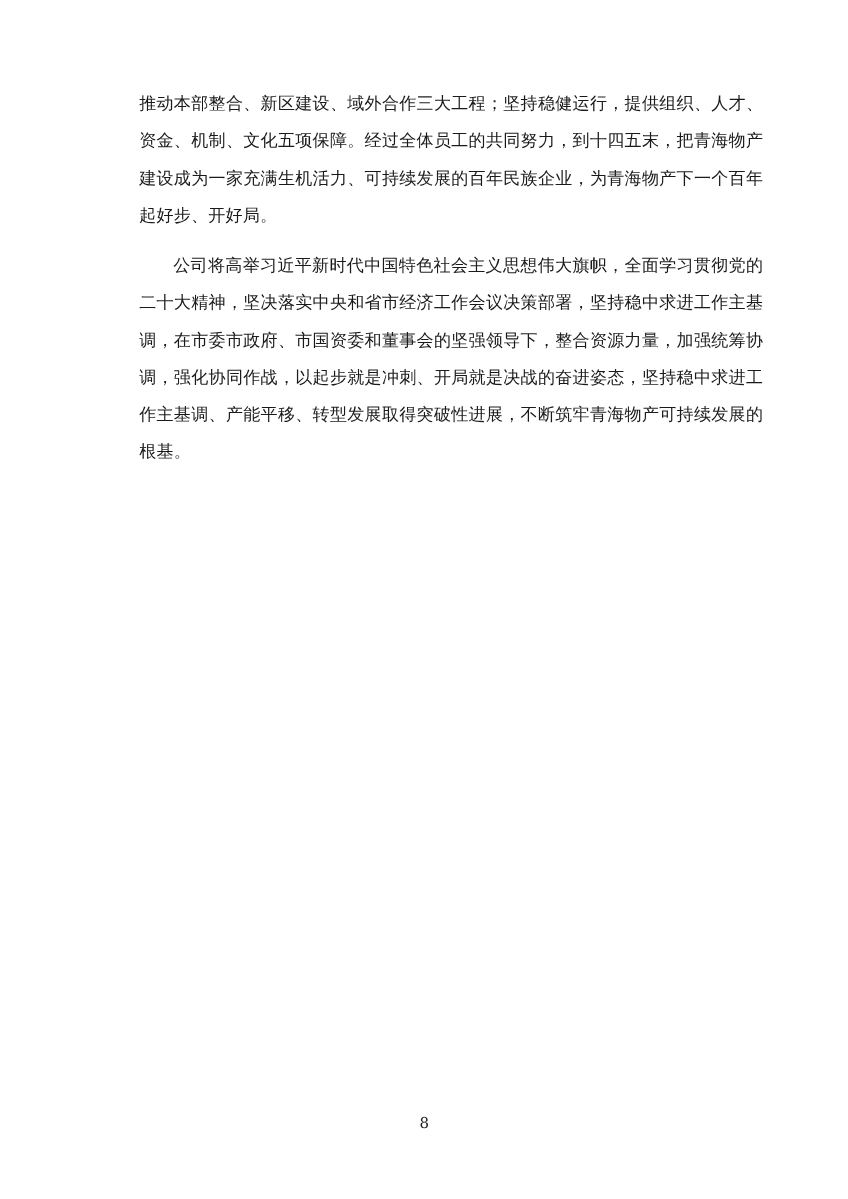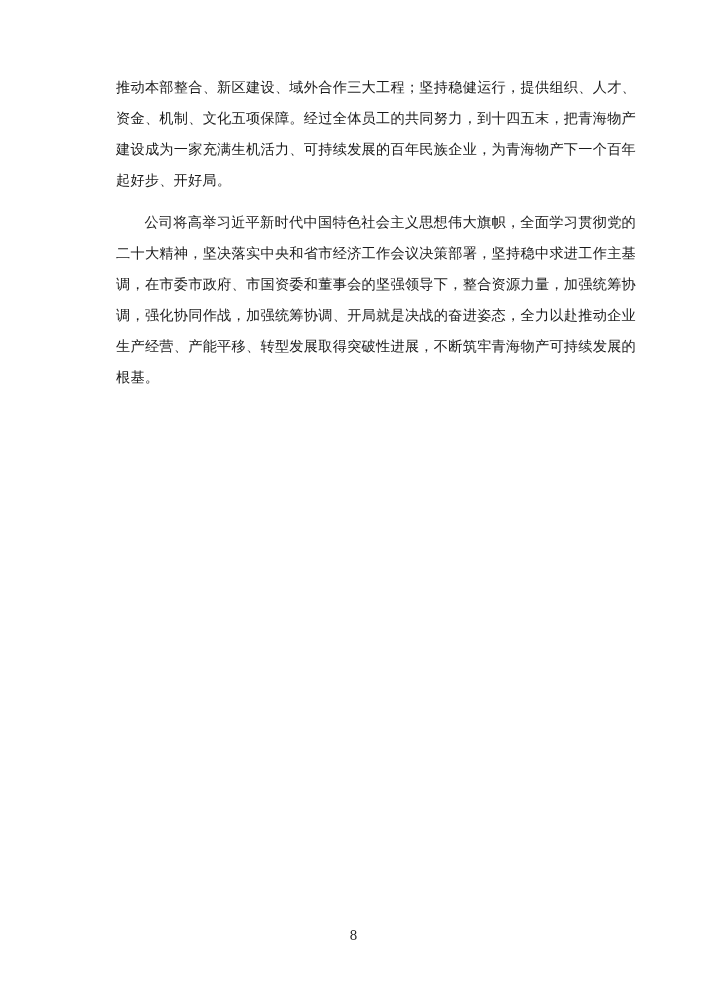--- a/index.html
+++ b/index.html
@@ -51,16 +51,16 @@
     color: #222222;
     font-family: "DejaVu Serif", "Liberation Serif", serif;
   }
 </style>
 </head>
 <body>
 
 <div class="page">
   <div class="content">
     <p class="para">推动本部整合、新区建设、域外合作三大工程；坚持稳健运行，提供组织、人才、资金、机制、文化五项保障。经过全体员工的共同努力，到十四五末，把青海物产建设成为一家充满生机活力、可持续发展的百年民族企业，为青海物产下一个百年起好步、开好局。</p>
-    <p class="para indent">公司将高举习近平新时代中国特色社会主义思想伟大旗帜，全面学习贯彻党的二十大精神，坚决落实中央和省市经济工作会议决策部署，坚持稳中求进工作主基调，在市委市政府、市国资委和董事会的坚强领导下，整合资源力量，加强统筹协调，强化协同作战，加强统筹协调、开局就是决战的奋进姿态，全力以赴推动企业生产经营、产能平移、转型发展取得突破性进展，不断筑牢青海物产可持续发展的根基。</p>
+    <p class="para indent">公司将高举习近平新时代中国特色社会主义思想伟大旗帜，全面学习贯彻党的二十大精神，坚决落实中央和省市经济工作会议决策部署，坚持稳中求进工作主基调，在市委市政府、市国资委和董事会的坚强领导下，整合资源力量，加强统筹协调，强化协同作战，以起步就是冲刺、开局就是决战的奋进姿态，坚持稳中求进工作主基调、产能平移、转型发展取得突破性进展，不断筑牢青海物产可持续发展的根基。</p>
   </div>
   <div class="page-number">8</div>
 </div>
 
 </body></html>

